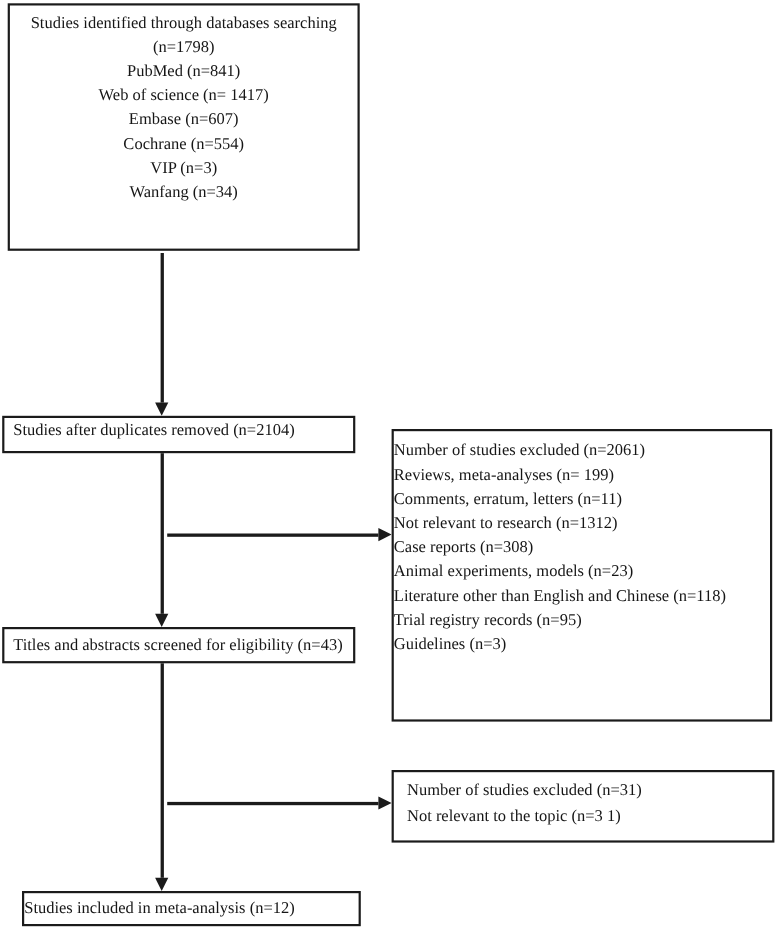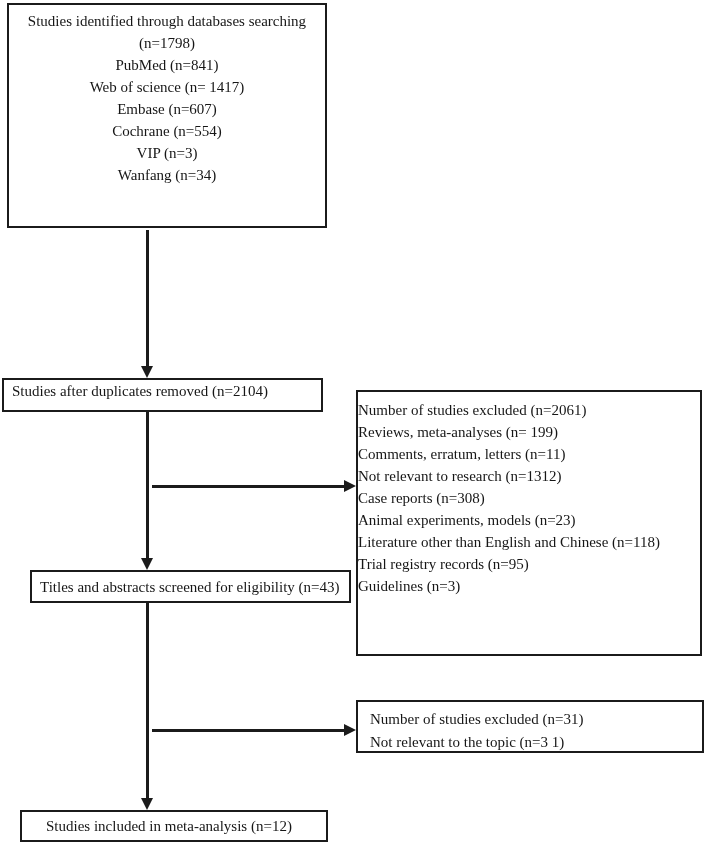--- a/index.html
+++ b/index.html
@@ -44,33 +44,32 @@
   .box-excluded1 {
     left: 356px; top: 373px; width: 346px; height: 266px;
     padding: 7px 6px 0 0;
     margin-top: 17px;
   }
   
   .box-screened {
     left: 2px; top: 570px; width: 321px; height: 33px;
     display: flex; align-items: center;
     padding-left: 8px;
-    margin-left: 28px;
   }
   
   .box-excluded2 {
-    left: 356px; top: 700px; width: 348px; height: 53px;
+    left: 356px; top: 700px; width: 348px; height: 66px;
     padding: 6px 6px 0 12px;
   }
   .box-excluded2 .line { line-height: 23px; }
   
   .box-included {
     left: 20px; top: 810px; width: 308px; height: 32px;
     display: flex; align-items: center;
-    padding-left: 24px;
+    padding-left: 0;
   }
   
   .vline {
     position: absolute;
     width: 3px;
     background: #1b1b1b;
   }
   .hline {
     position: absolute;
     height: 3px;

